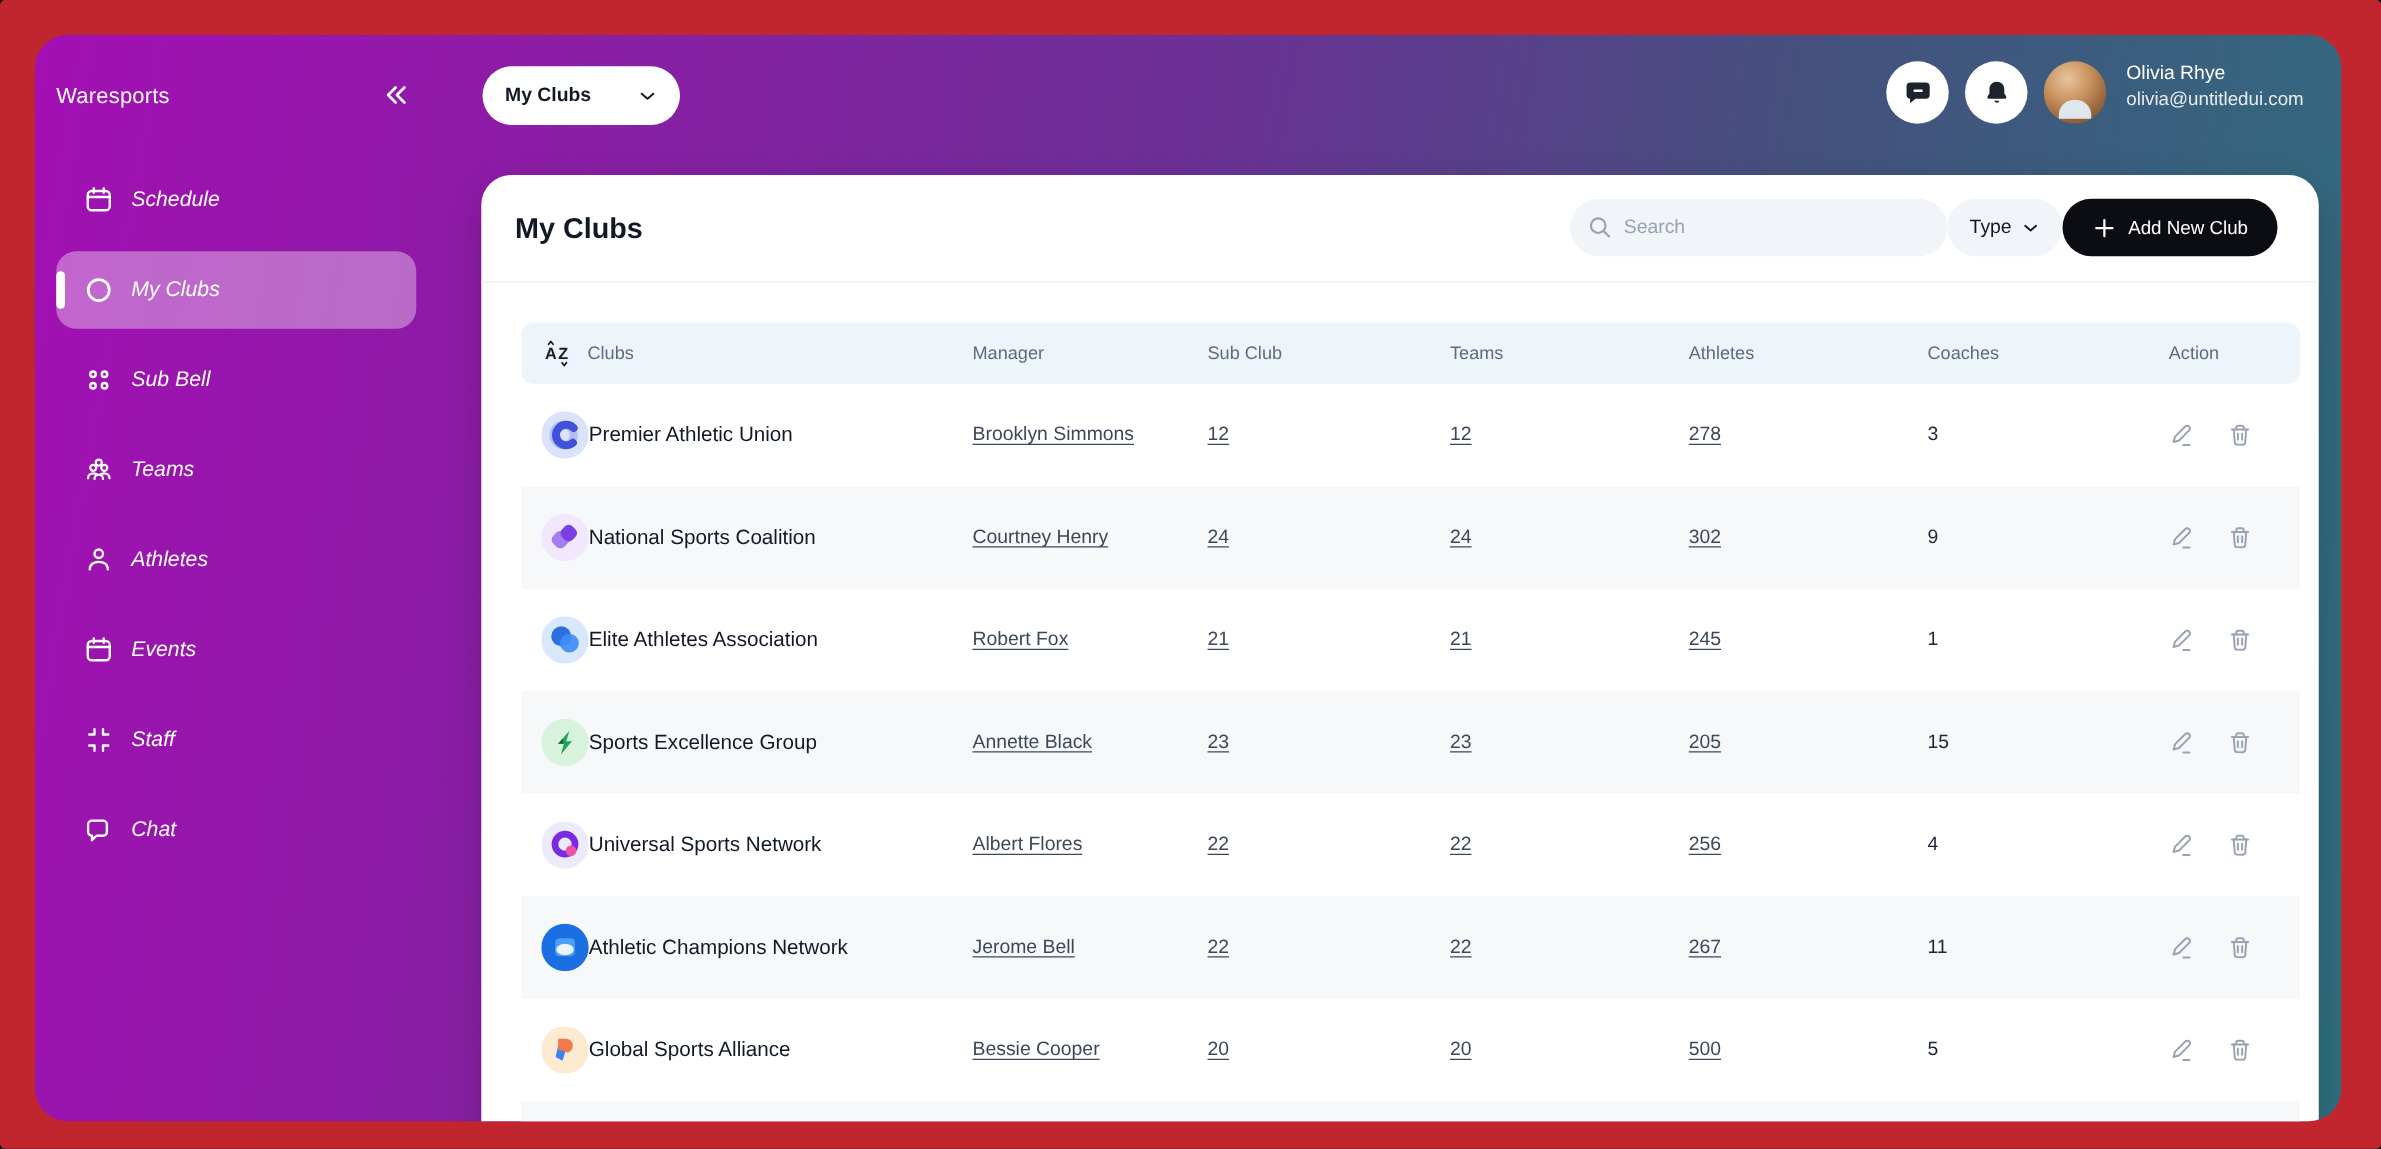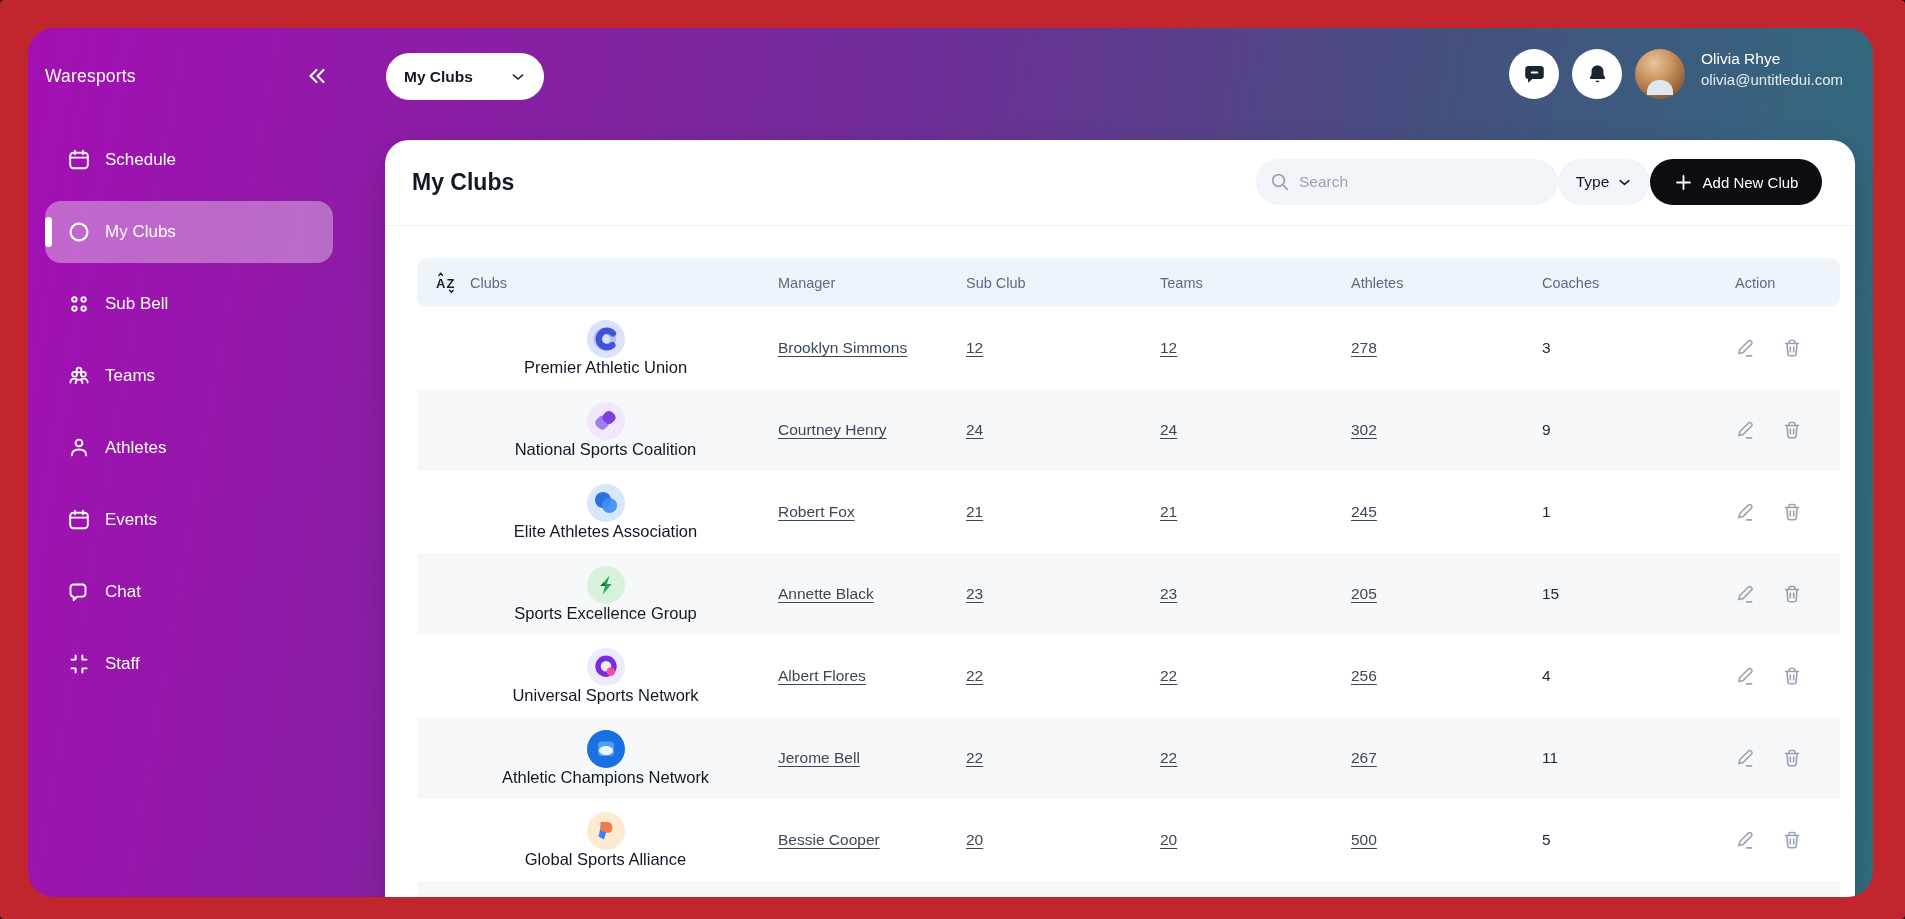--- a/index.html
+++ b/index.html
@@ -17,21 +17,21 @@
   
   .brand{position:absolute;left:17px;top:38px;color:#fff;font-size:17.5px;letter-spacing:.2px;}
   .collapse{position:absolute;left:277px;top:36px;width:24px;height:24px;color:#fff;cursor:pointer;}
   .nav{position:absolute;left:0;top:101px;width:357px;display:flex;flex-direction:column;gap:10px;}
   .nav-item{height:62px;margin:0 52px 0 17px;border-radius:16px;display:flex;align-items:center;
             padding-left:22px;color:#fff;cursor:pointer;position:relative;}
   .nav-item.active{background:rgba(255,255,255,.36);}
   .nav-item.active::before{content:"";position:absolute;left:0;top:50%;transform:translateY(-50%);
             width:7px;height:30px;background:#fff;border-radius:4px;}
   .nav-ic{width:24px;height:24px;flex:0 0 24px;}
-  .nav-label{margin-left:14px;font-size:17px;}
+  .nav-label{margin-left:14px;font-size:17px;font-style:italic;}
 
   
   .ctx-pill{position:absolute;left:358px;top:25px;width:158px;height:47px;background:#fff;border-radius:24px;
             display:flex;align-items:center;justify-content:space-between;padding:0 18px;cursor:pointer;}
   .ctx-pill span{font-size:15.5px;font-weight:600;color:var(--text-dark);}
   .topbar-right{position:absolute;top:21px;right:30px;display:flex;gap:13px;}
   .circle-btn{width:50px;height:50px;border-radius:50%;background:#fff;display:flex;align-items:center;justify-content:center;cursor:pointer;}
   .avatar{width:50px;height:50px;border-radius:50%;cursor:pointer;overflow:hidden;
           background:radial-gradient(circle at 38% 28%,#e9c49c 0%,#c9935f 38%,#96643d 70%,#6b442b 100%);}
   .avatar::after{content:"";display:block;width:26px;height:15px;margin:31px auto 0;border-radius:12px 12px 0 0;background:#dfe7ee;}
@@ -52,21 +52,21 @@
   .add-btn{width:172px;height:46px;border-radius:23px;background:var(--button-black);border:none;display:flex;
            align-items:center;justify-content:center;gap:10px;color:#fff;font-size:15px;cursor:pointer;font-family:"Liberation Sans",sans-serif;}
   .divider{position:absolute;left:0;right:0;top:85px;height:1px;background:#eef0f4;}
 
   .table{position:absolute;left:32px;top:118px;width:1423px;}
   .tgrid{display:grid;grid-template-columns:361px 188px 194px 191px 191px 193px 1fr;align-items:center;}
   .thead{height:49px;background:var(--header-band);border-radius:10px;color:var(--text-gray);font-size:14.5px;}
   .th-clubs{display:flex;align-items:center;gap:9px;padding-left:18px;}
   .trow{height:82px;font-size:15.5px;color:var(--link-gray);}
   .trow.alt{background:var(--row-alt);}
-  .cell-club{display:flex;align-items:center;padding-left:16px;flex-direction:column;}
+  .cell-club{display:flex;align-items:center;padding-left:16px;}
   .logo{width:38px;height:38px;flex:0 0 38px;}
   .club-name{font-size:16.5px;color:var(--text-dark);}
   .lnk{text-decoration:underline;text-underline-offset:3px;cursor:pointer;}
   .plain{color:#1d2636;}
   .cell-action{display:flex;gap:24px;}
   .act-ic{width:22px;height:22px;cursor:pointer;}
   .peek{height:82px;}
 </style>
 </head>
 <body>
@@ -127,32 +127,32 @@
     <div class="nav-item">
       <svg class="nav-ic" viewBox="0 0 24 24" fill="none" stroke="#fff" stroke-width="1.9" stroke-linecap="round">
             <rect x="3.2" y="4.8" width="17.6" height="15.4" rx="3.2"></rect>
             <path d="M3.2 9.6h17.6"></path>
             <path d="M8 2.8v3.4M16 2.8v3.4"></path>
           </svg>
       <span class="nav-label">Events</span>
     </div>
     <div class="nav-item">
       <svg class="nav-ic" viewBox="0 0 24 24" fill="none" stroke="#fff" stroke-width="1.9" stroke-linecap="round" stroke-linejoin="round">
-            <path d="M6.6 16.6v3.6l3.6-3.6h5.3a3 3 0 0 0 3-3V7.5a3 3 0 0 0-3-3H6.5a3 3 0 0 0-3 3v6.1a3 3 0 0 0 3 3Z"></path>
-          </svg>
-      <span class="nav-label">Chat</span>
-    </div>
-    <div class="nav-item">
-      <svg class="nav-ic" viewBox="0 0 24 24" fill="none" stroke="#fff" stroke-width="1.9" stroke-linecap="round" stroke-linejoin="round">
             <path d="M8.6 3.4v4.2H4.4"></path>
             <path d="M15.4 3.4v4.2h4.2"></path>
             <path d="M8.6 20.6v-4.2H4.4"></path>
             <path d="M15.4 20.6v-4.2h4.2"></path>
           </svg>
       <span class="nav-label">Staff</span>
+    </div>
+    <div class="nav-item">
+      <svg class="nav-ic" viewBox="0 0 24 24" fill="none" stroke="#fff" stroke-width="1.9" stroke-linecap="round" stroke-linejoin="round">
+            <path d="M6.6 16.6v3.6l3.6-3.6h5.3a3 3 0 0 0 3-3V7.5a3 3 0 0 0-3-3H6.5a3 3 0 0 0-3 3v6.1a3 3 0 0 0 3 3Z"></path>
+          </svg>
+      <span class="nav-label">Chat</span>
     </div>
   </nav>
 
   <div class="ctx-pill">
     <span>My Clubs</span>
     <svg width="16" height="16" viewBox="0 0 24 24" fill="none" stroke="#121926" stroke-width="2.4" stroke-linecap="round" stroke-linejoin="round">
           <path d="M5 9l7 6 7-6"></path>
         </svg>
   </div>
 

